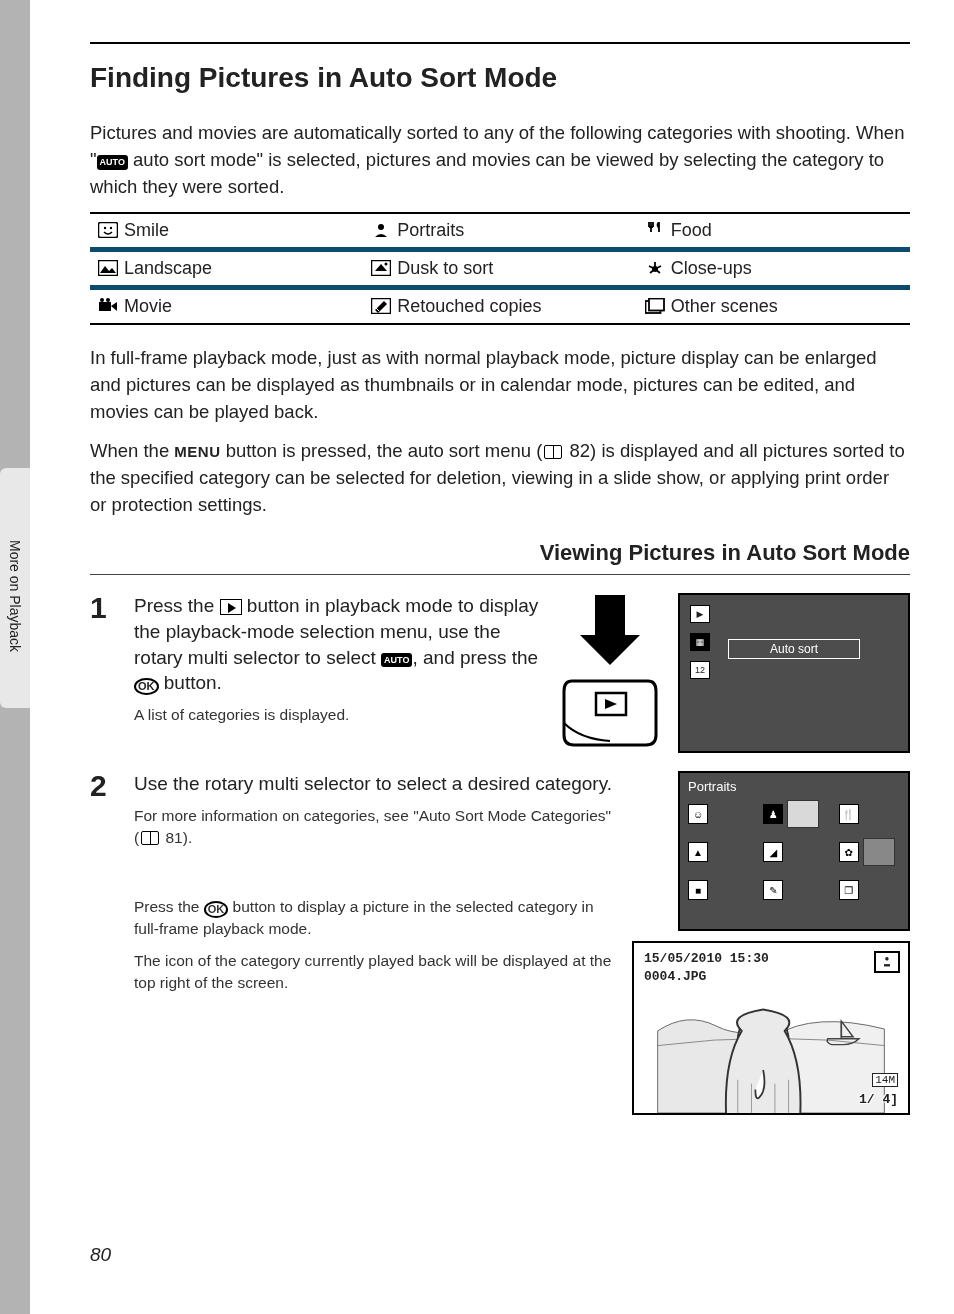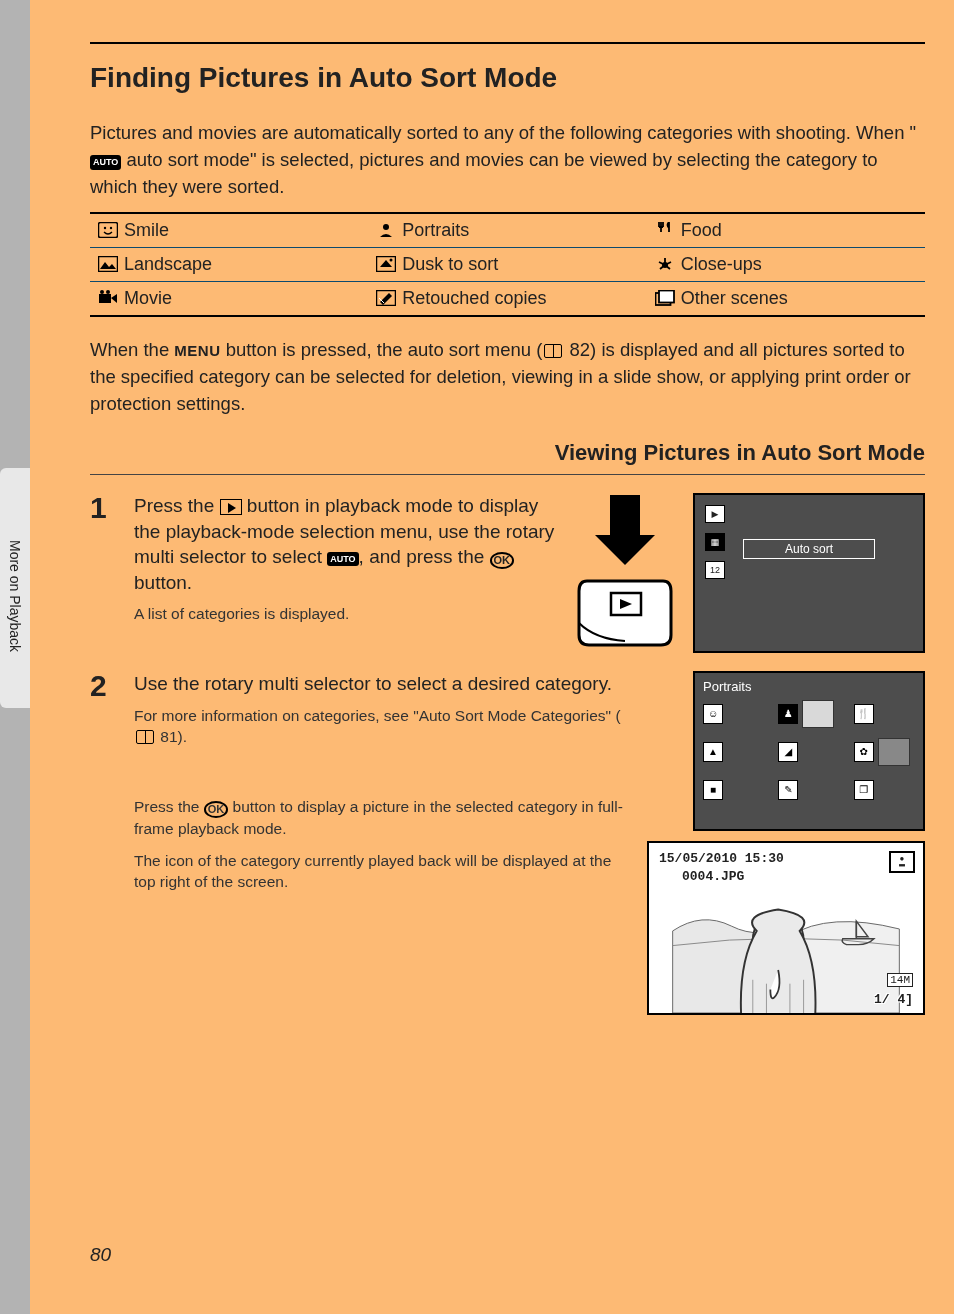--- a/index.html
+++ b/index.html
@@ -7,22 +7,22 @@
   body {
     background: #b3b3b3;
     font-family: Arial, Helvetica, sans-serif;
     color: #222;
     position: relative;
   }
   .page {
     position: absolute;
     left: 30px; top: 0;
     width: 924px; height: 1314px;
-    background: #fdba74;
-    padding: 42px 29px 48px 60px;
+    background: #ffffff;
+    padding: 42px 44px 48px 60px;
   }
   .side-tab {
     position: absolute;
     left: 0; top: 468px;
     width: 30px; height: 240px;
     background: #e8e8e8;
     border-top-left-radius: 6px;
     border-bottom-left-radius: 6px;
   }
   .side-label {
@@ -60,21 +60,21 @@
     margin-bottom: 10px;
   }
   table.cats {
     width: 100%;
     border-collapse: collapse;
     margin: 10px 0 20px 0;
     border-top: 2px solid #000;
     border-bottom: 2px solid #000;
   }
   table.cats td {
-    border-top: 1px solid #0c4a6e;
+    border-top: 5px solid #0c4a6e;
     padding: 6px 8px;
     font-size: 18px;
     width: 33.33%;
     vertical-align: middle;
   }
   table.cats tr:first-child td { border-top: none; }
   .cat-icon {
     display: inline-block;
     width: 20px; height: 16px;
     vertical-align: -2px;
@@ -244,21 +244,21 @@
   .fig-screen3 svg.scene { width:100%; height:100%; }
   .osd {
     position:absolute;
     font-family: "Courier New", monospace;
     font-size:13px;
     color:#222;
     text-shadow: 1px 1px 0 #fff, -1px -1px 0 #fff, 1px -1px 0 #fff, -1px 1px 0 #fff;
     font-weight:bold;
   }
   .osd.date { left:10px; top:8px; }
-  .osd.fname { left:10px; top:26px;margin-left:23px; }
+  .osd.fname { left:10px; top:26px; }
   .osd.counter { right:10px; bottom:6px; }
   .osd.size { right:10px; bottom:26px; font-size:11px; border:1px solid #222; padding:0 2px; background:#fff; text-shadow:none; font-weight:normal; }
   .osd.caticon {
     right:8px; top:8px;
     width:26px; height:22px;
     border:2px solid #000;
     background:#fff;
     text-shadow:none;
     display:flex; align-items:center; justify-content:center;
   }
@@ -331,20 +331,21 @@
               <path d="M3 8 L8 13" stroke="#fff" stroke-width="1"></path>
             </svg><span>Retouched copies</span></td>
       <td><svg class="cat-icon" viewBox="0 0 20 16">
               <rect x="0.5" y="3" width="15" height="12" fill="none" stroke="#000" stroke-width="1.8"></rect>
               <rect x="4" y="0.5" width="15" height="12" fill="#fff" stroke="#000" stroke-width="1.8"></rect>
             </svg><span>Other scenes</span></td>
     </tr>
   </tbody>
     </table>
 
+  <p class="body">In full-frame playback mode, just as with normal playback mode, picture display can be enlarged and pictures can be displayed as thumbnails or in calendar mode, pictures can be edited, and movies can be played back.</p>
 
   <p class="body">
     <span>When the </span><span class="menu-word">MENU</span><span> button is pressed, the auto sort menu (</span><span class="book-icon"></span> <span>82</span><span>) is displayed and all pictures sorted to the specified category can be selected for deletion, viewing in a slide show, or applying print order or protection settings.</span>
   </p>
 
   <h2>Viewing Pictures in Auto Sort Mode</h2>
   <div class="hr-thin"></div>
 
   <div class="step-row">
     <div class="step-num">1</div>

